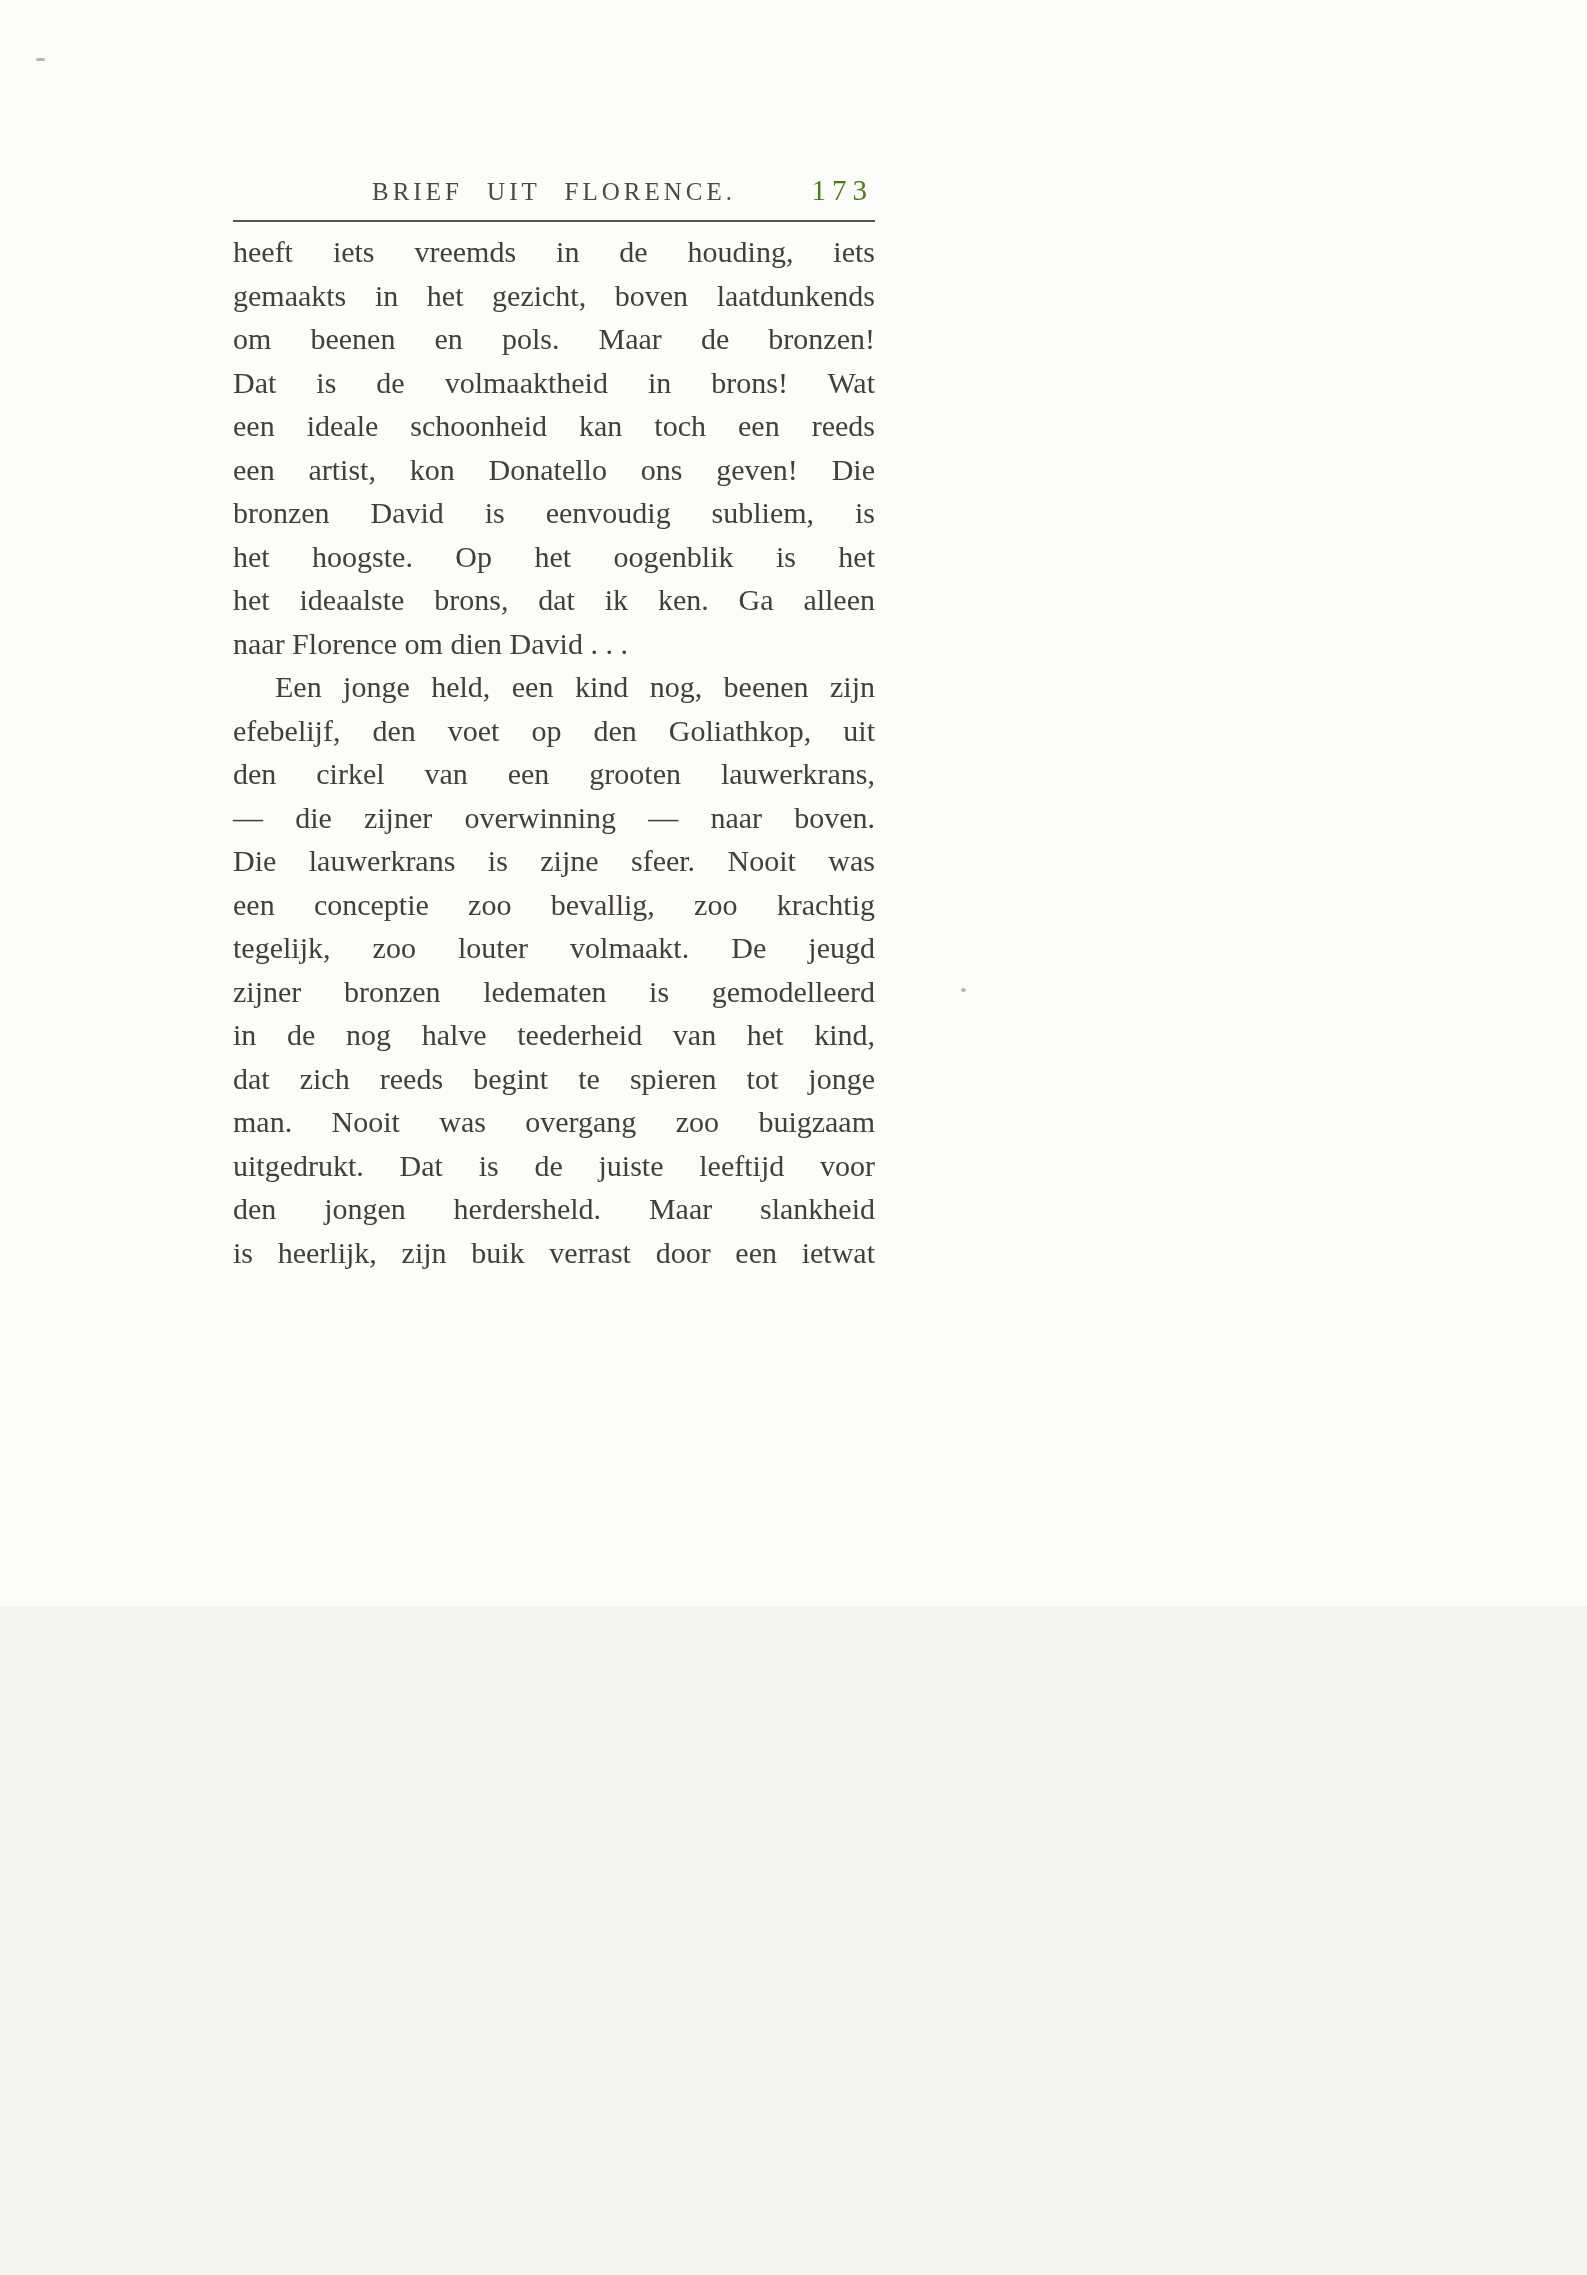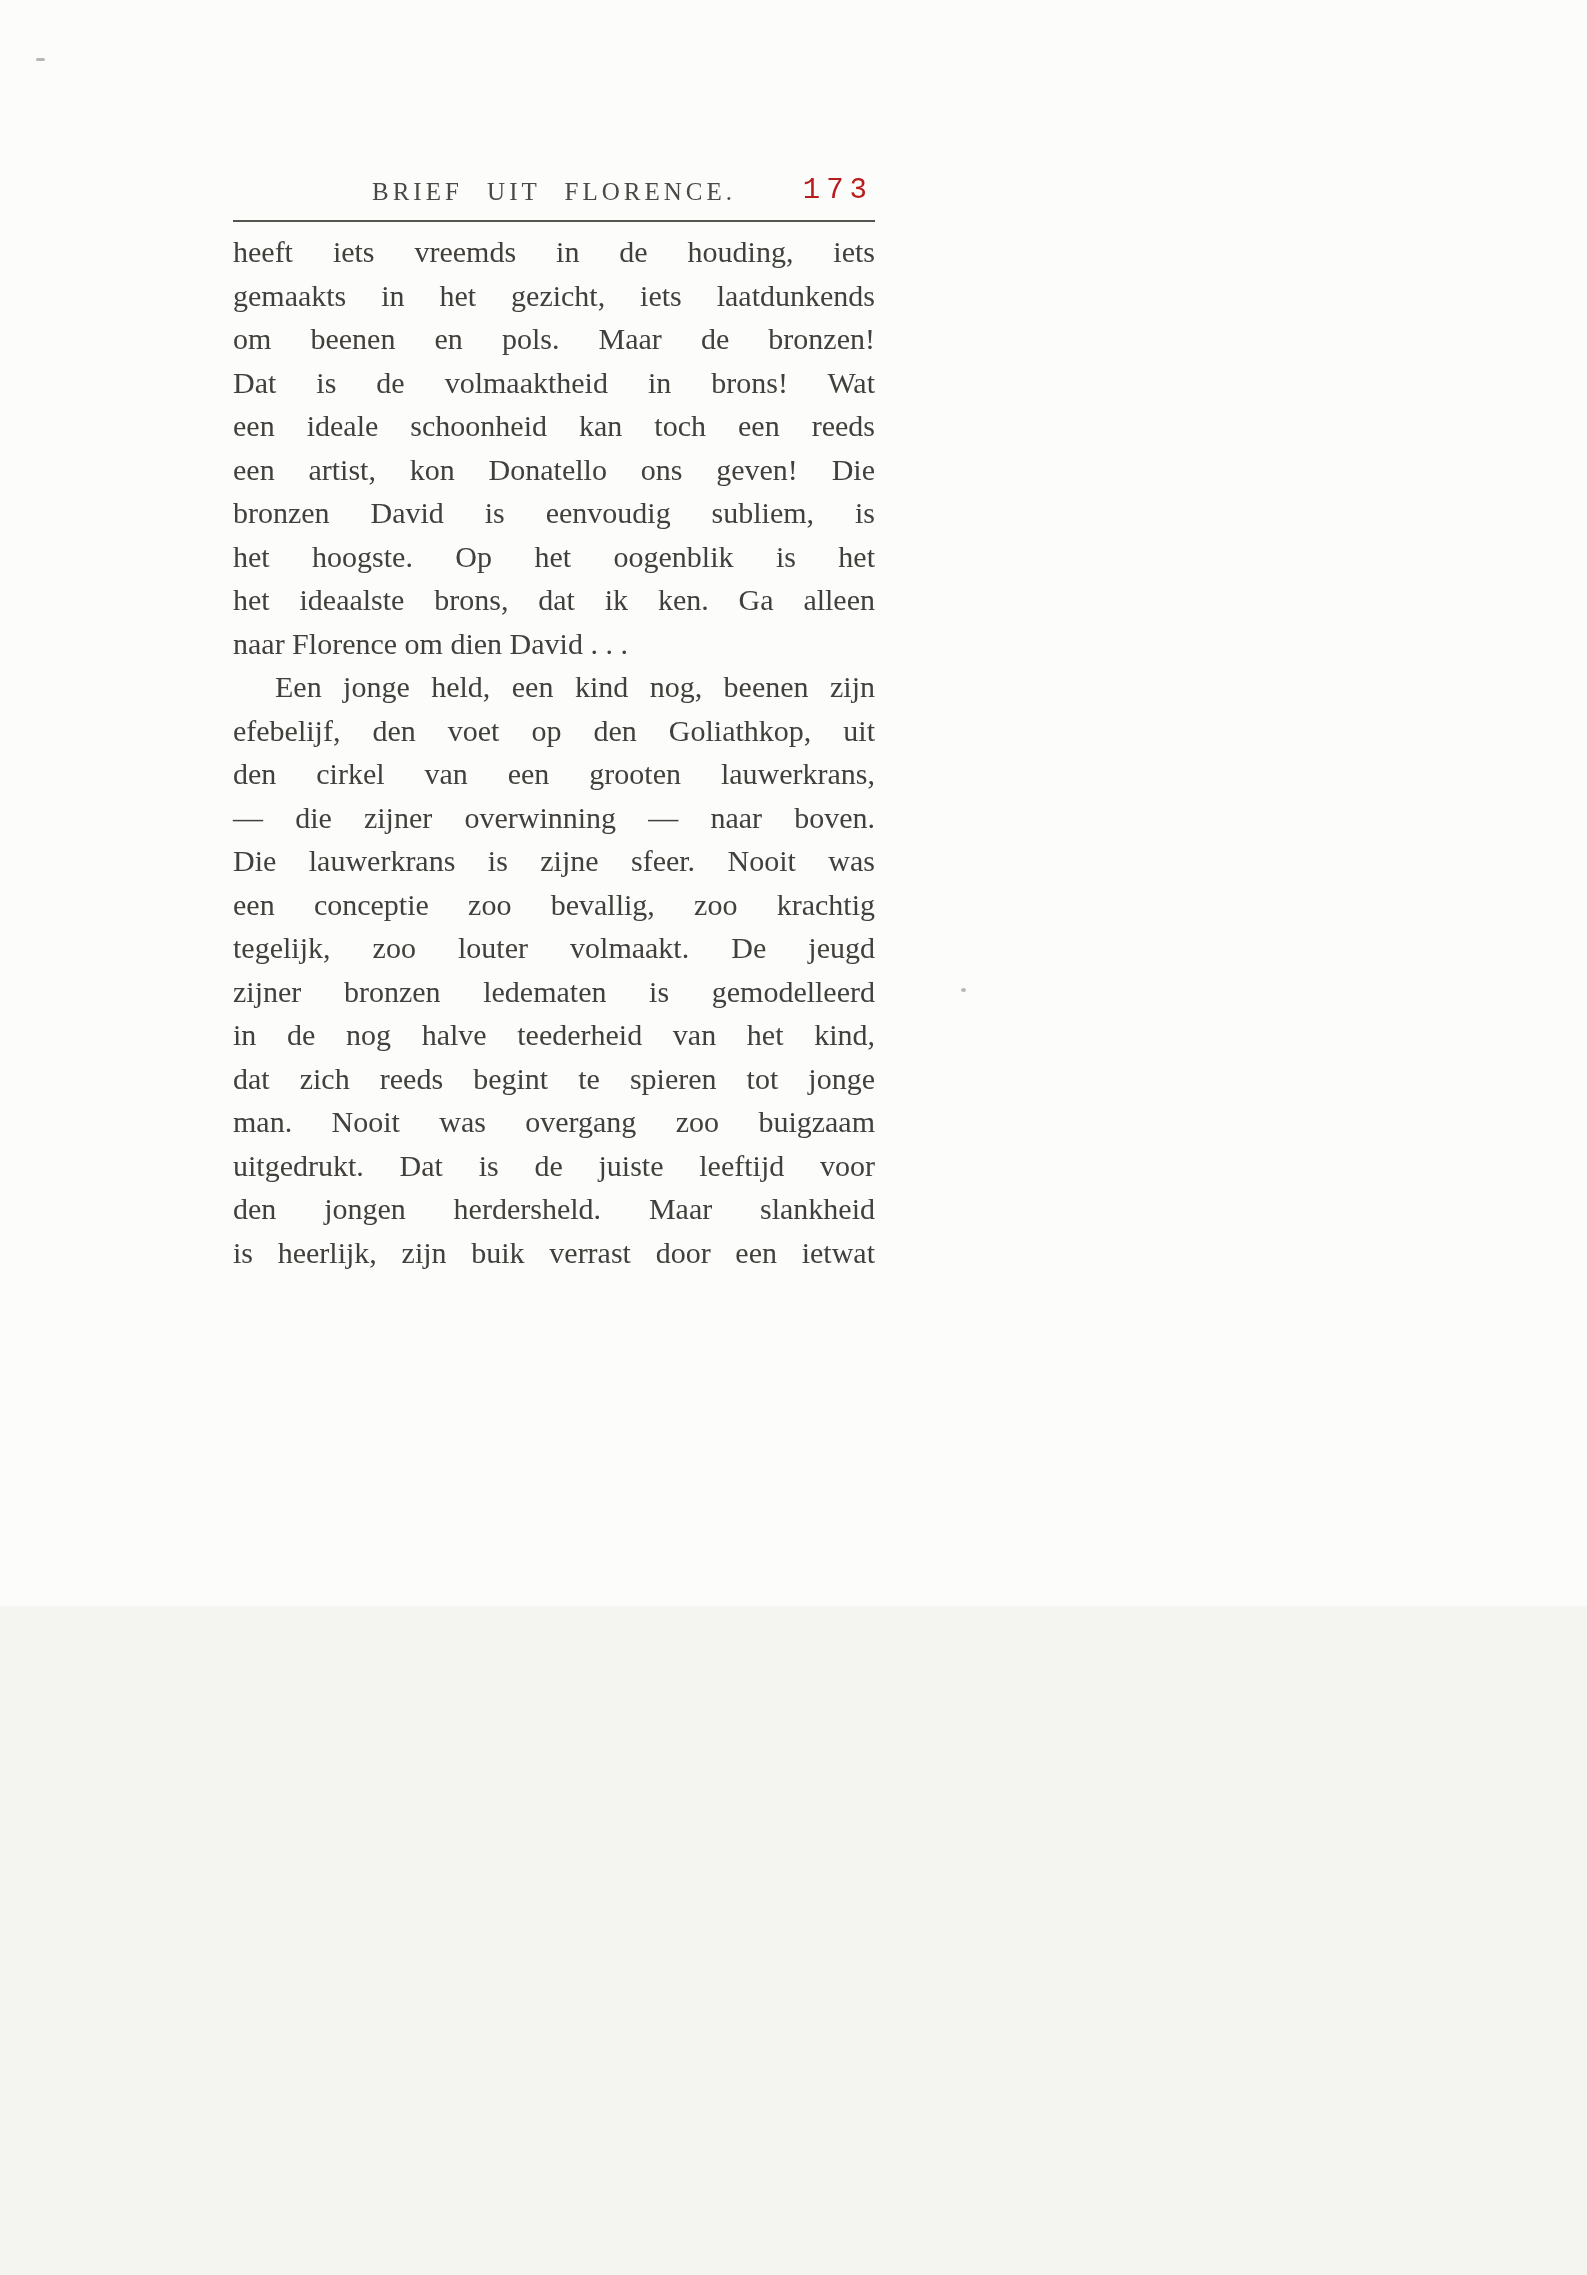--- a/index.html
+++ b/index.html
@@ -49,22 +49,21 @@
     word-spacing: 14px;
     color: #4b4945;
   }
 
   .page-number {
     position: absolute;
     right: 2px;
     top: -4px;
     font-size: 29px;
     letter-spacing: 6px;
-    color: #b91c1c;
-    font-family: Liberation Mono, monospace;
+    color: #4d7c0f;
   }
 
   .rule {
     border-top: 2px solid #56544f;
     width: 100%;
   }
 
   .body {
     padding-top: 8px;
     font-size: 30px;
@@ -102,21 +101,21 @@
       <div class="running-title">BRIEF UIT FLORENCE.</div>
       <div class="page-number">173</div>
     </div>
 
     <div class="rule"></div>
 
     <div class="body">
 
       <p class="paragraph">
         <span class="line">heeft iets vreemds in de houding, iets</span>
-        <span class="line">gemaakts in het gezicht, iets laatdunkends</span>
+        <span class="line">gemaakts in het gezicht, boven laatdunkends</span>
         <span class="line">om beenen en pols. Maar de bronzen!</span>
         <span class="line">Dat is de volmaaktheid in brons! Wat</span>
         <span class="line">een ideale schoonheid kan toch een reeds</span>
         <span class="line">een artist, kon Donatello ons geven! Die</span>
         <span class="line">bronzen David is eenvoudig subliem, is</span>
         <span class="line">het hoogste. Op het oogenblik is het</span>
         <span class="line">het ideaalste brons, dat ik ken. Ga alleen</span>
         <span class="line para-end">naar Florence om dien David . . .</span>
       </p>
 

